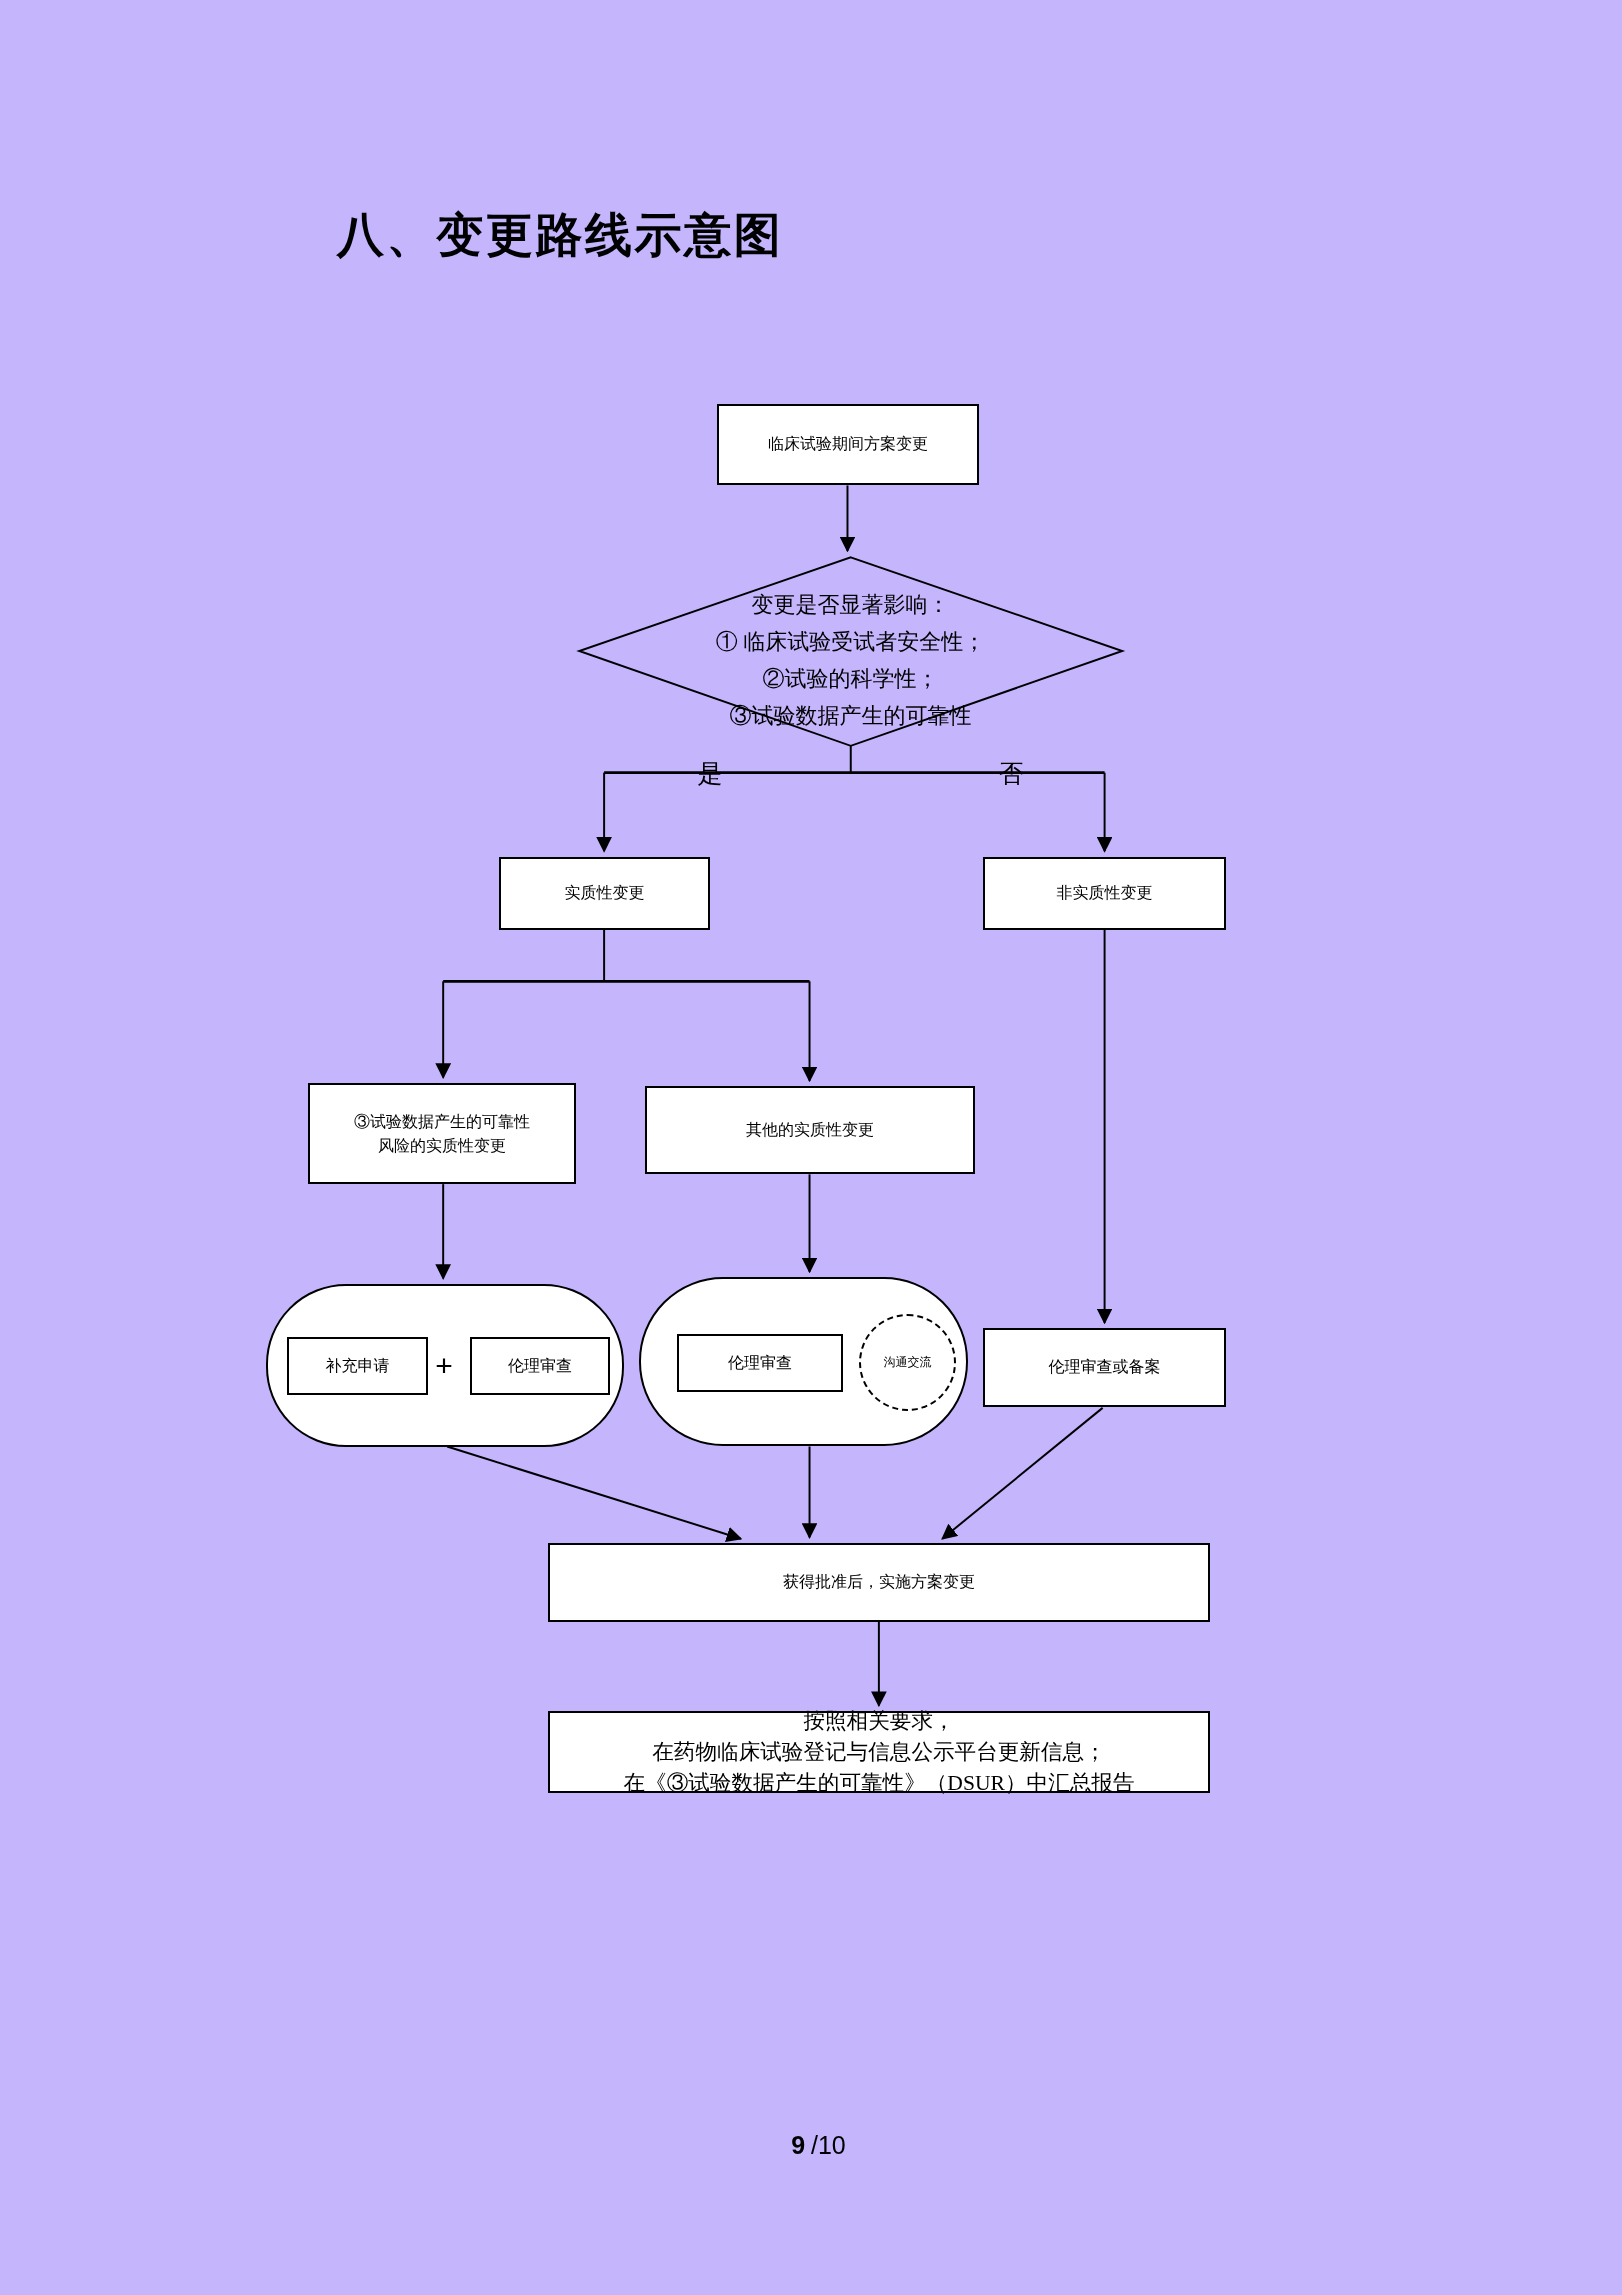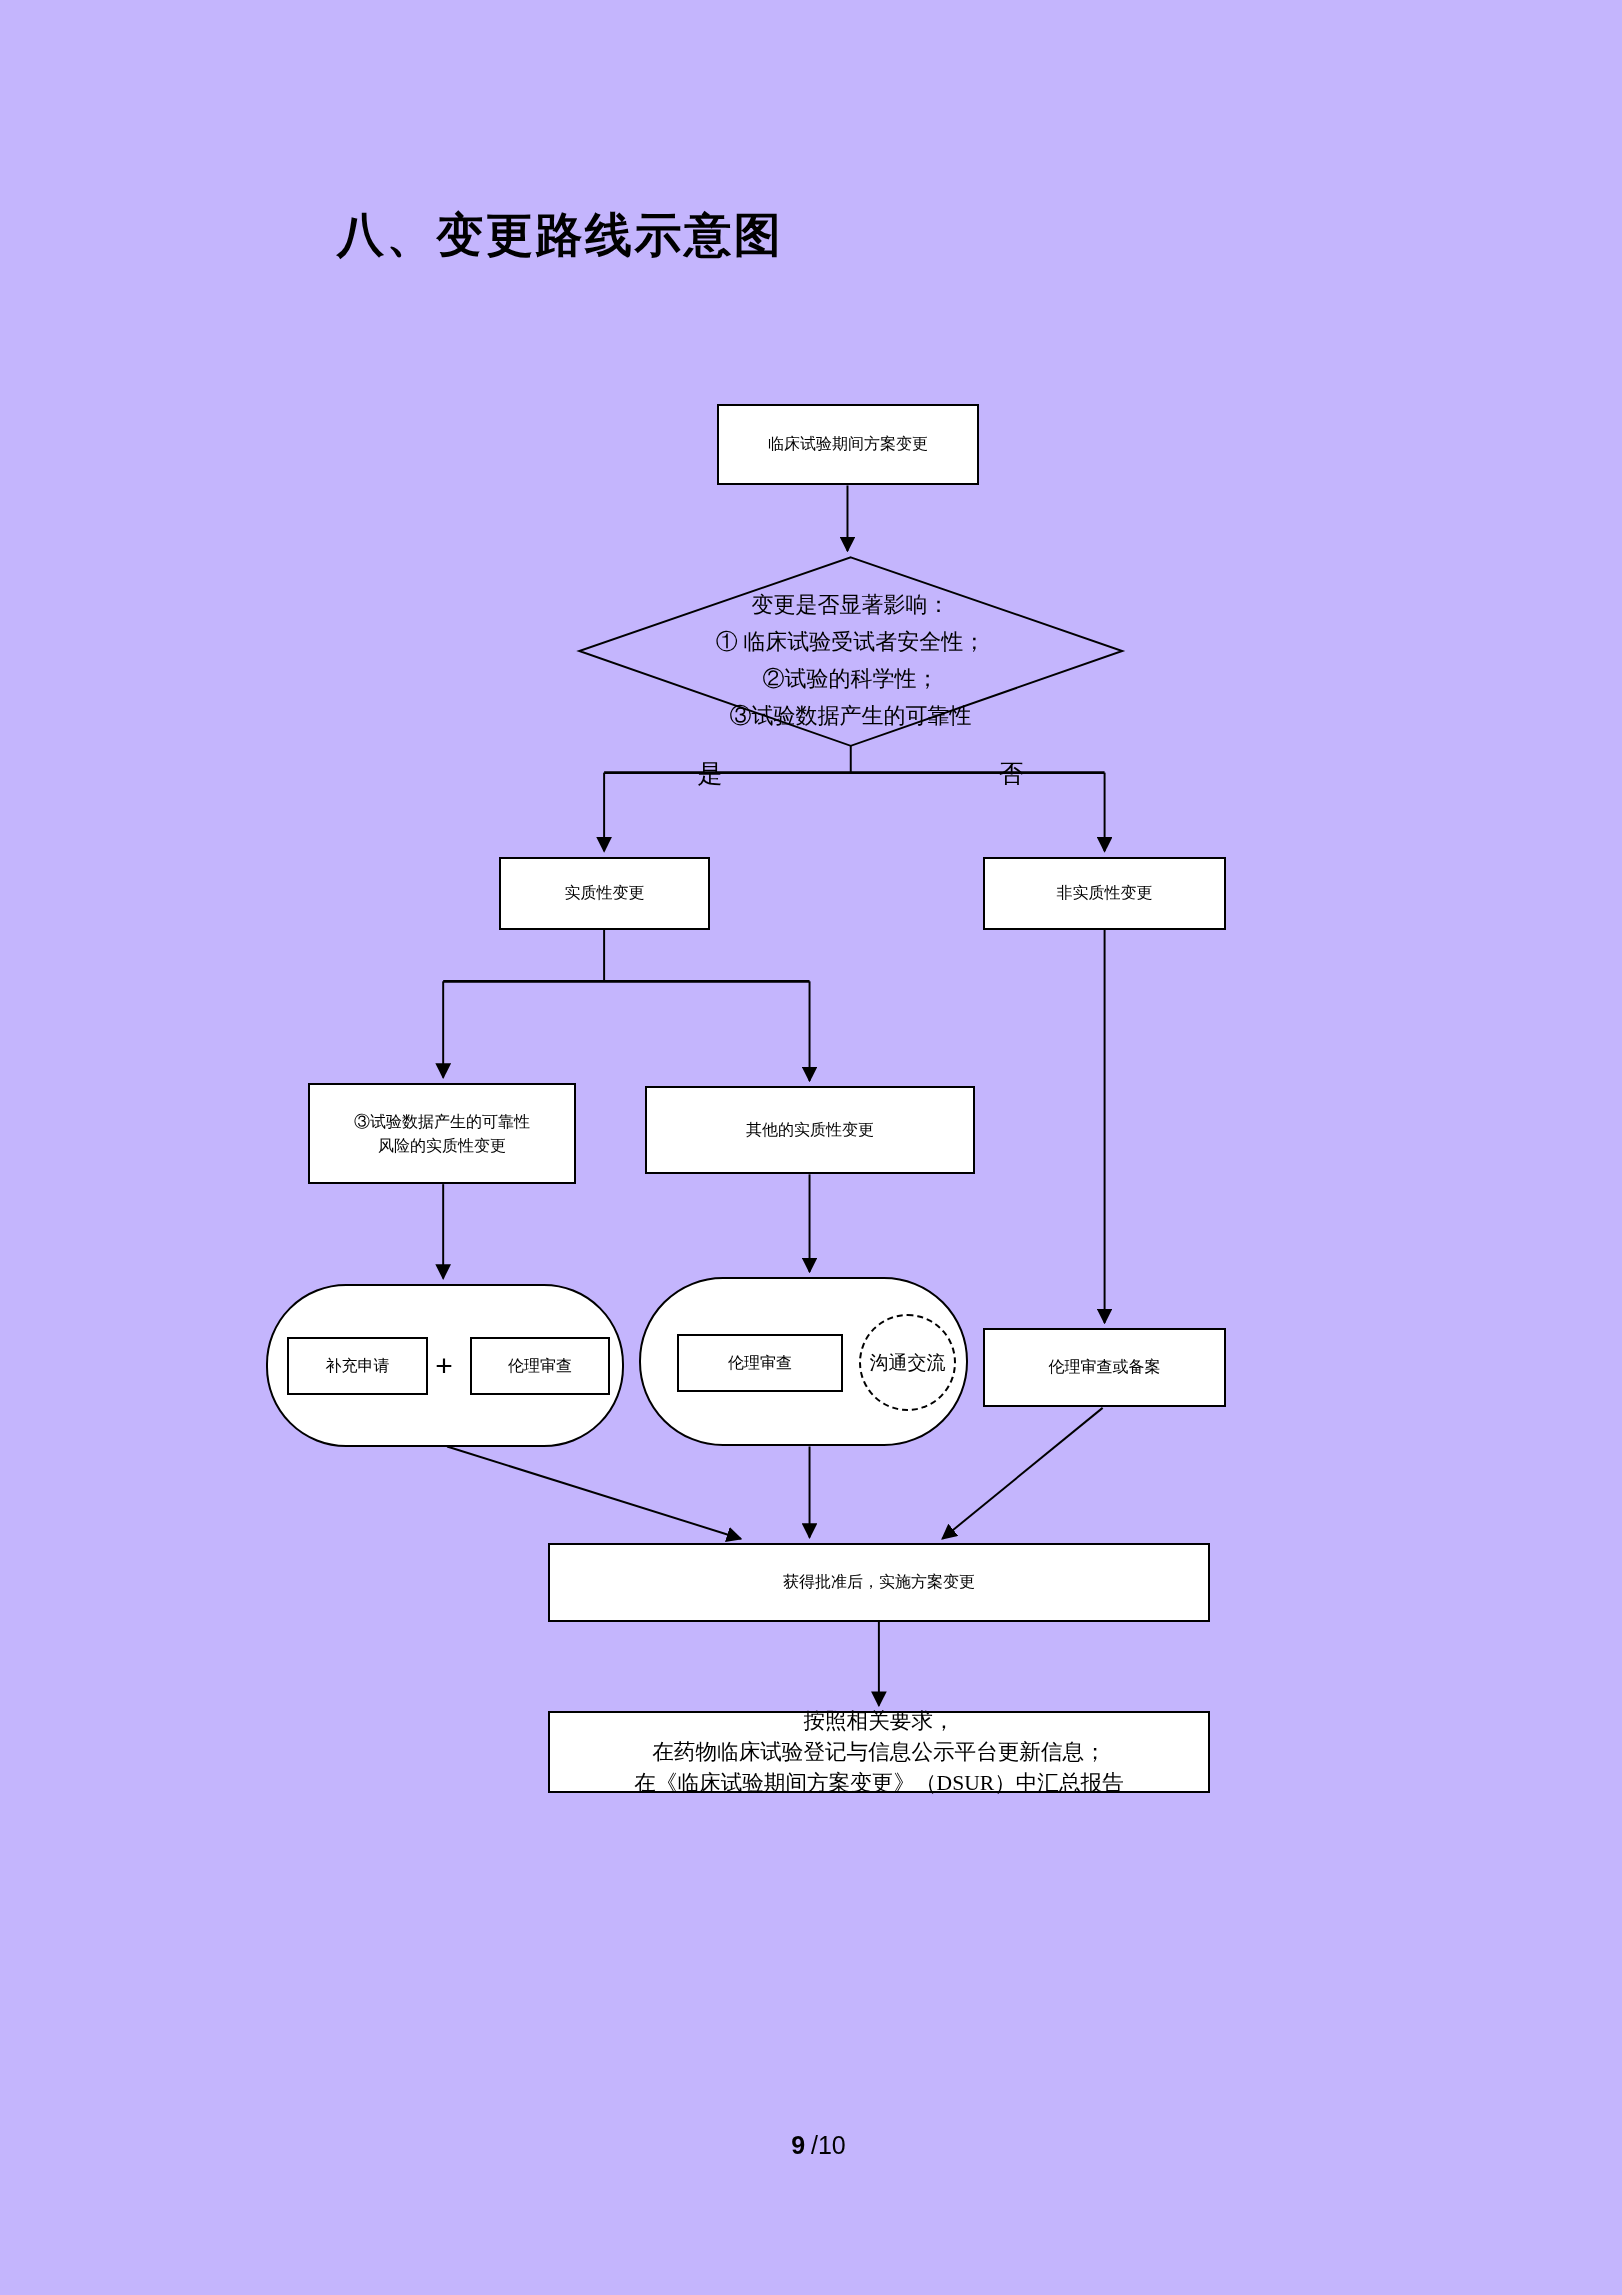--- a/index.html
+++ b/index.html
@@ -63,21 +63,21 @@
   #stadium-left{left:266px;top:1284px;width:358px;height:163px;border-radius:80px;}
   #stadium-mid{left:639px;top:1277px;width:329px;height:169px;border-radius:84px;}
   #box-supplement{left:287px;top:1337px;width:141px;height:58px;border-width:2px;}
   #box-ethics1{left:470px;top:1337px;width:140px;height:58px;border-width:2px;}
   #plus-sign{left:429px;top:1347px;width:30px;height:37px;font-size:30px;font-family:"Liberation Sans",sans-serif;}
   #box-ethics2{left:677px;top:1334px;width:166px;height:58px;border-width:2px;}
   #circle-comm{
     position:absolute;left:859px;top:1314px;width:97px;height:97px;
     box-sizing:border-box;border:2px dashed #000;border-radius:50%;
     display:flex;align-items:center;justify-content:center;
-    font-size:19px;background:#fff;
+    font-size:12px;background:#fff;
   }
   #box-ethicsrecord{left:983px;top:1328px;width:243px;height:79px;}
   #box-implement{left:548px;top:1543px;width:662px;height:79px;}
   #box-report{left:548px;top:1711px;width:662px;height:82px;font-size:21.6px;line-height:31px;}
   #page-number{
     position:absolute;left:0;right:17px;top:2131px;
     text-align:center;
     font-family:"Liberation Sans","DejaVu Sans",sans-serif;
     font-size:25px;
   }
@@ -185,21 +185,21 @@
     <span>伦理审查或备案</span>
   </div>
 
   <div class="node" id="box-implement">
     <span>获得批准后，实施方案变更</span>
   </div>
 
   <div class="node" id="box-report">
     <div>按照相关要求，</div>
     <div>在药物临床试验登记与信息公示平台更新信息；</div>
-    <div>在《临床试验期间方案变更》（DSUR）中汇总报告</div>
+    <div>在《③试验数据产生的可靠性》（DSUR）中汇总报告</div>
   </div>
 
   <div id="page-number">
     <span class="bold">9</span><span class="rest">/10</span>
   </div>
 
 </div>
 
 
 </body></html>

